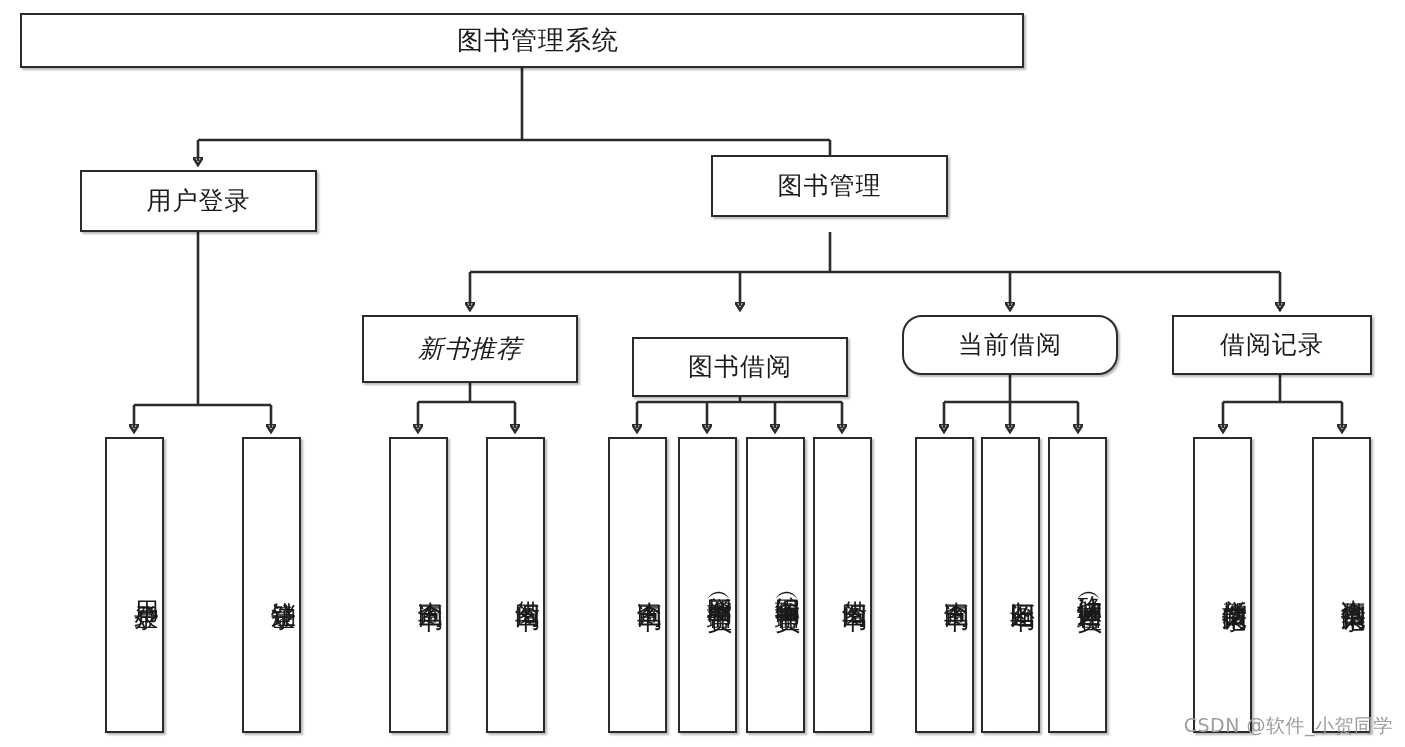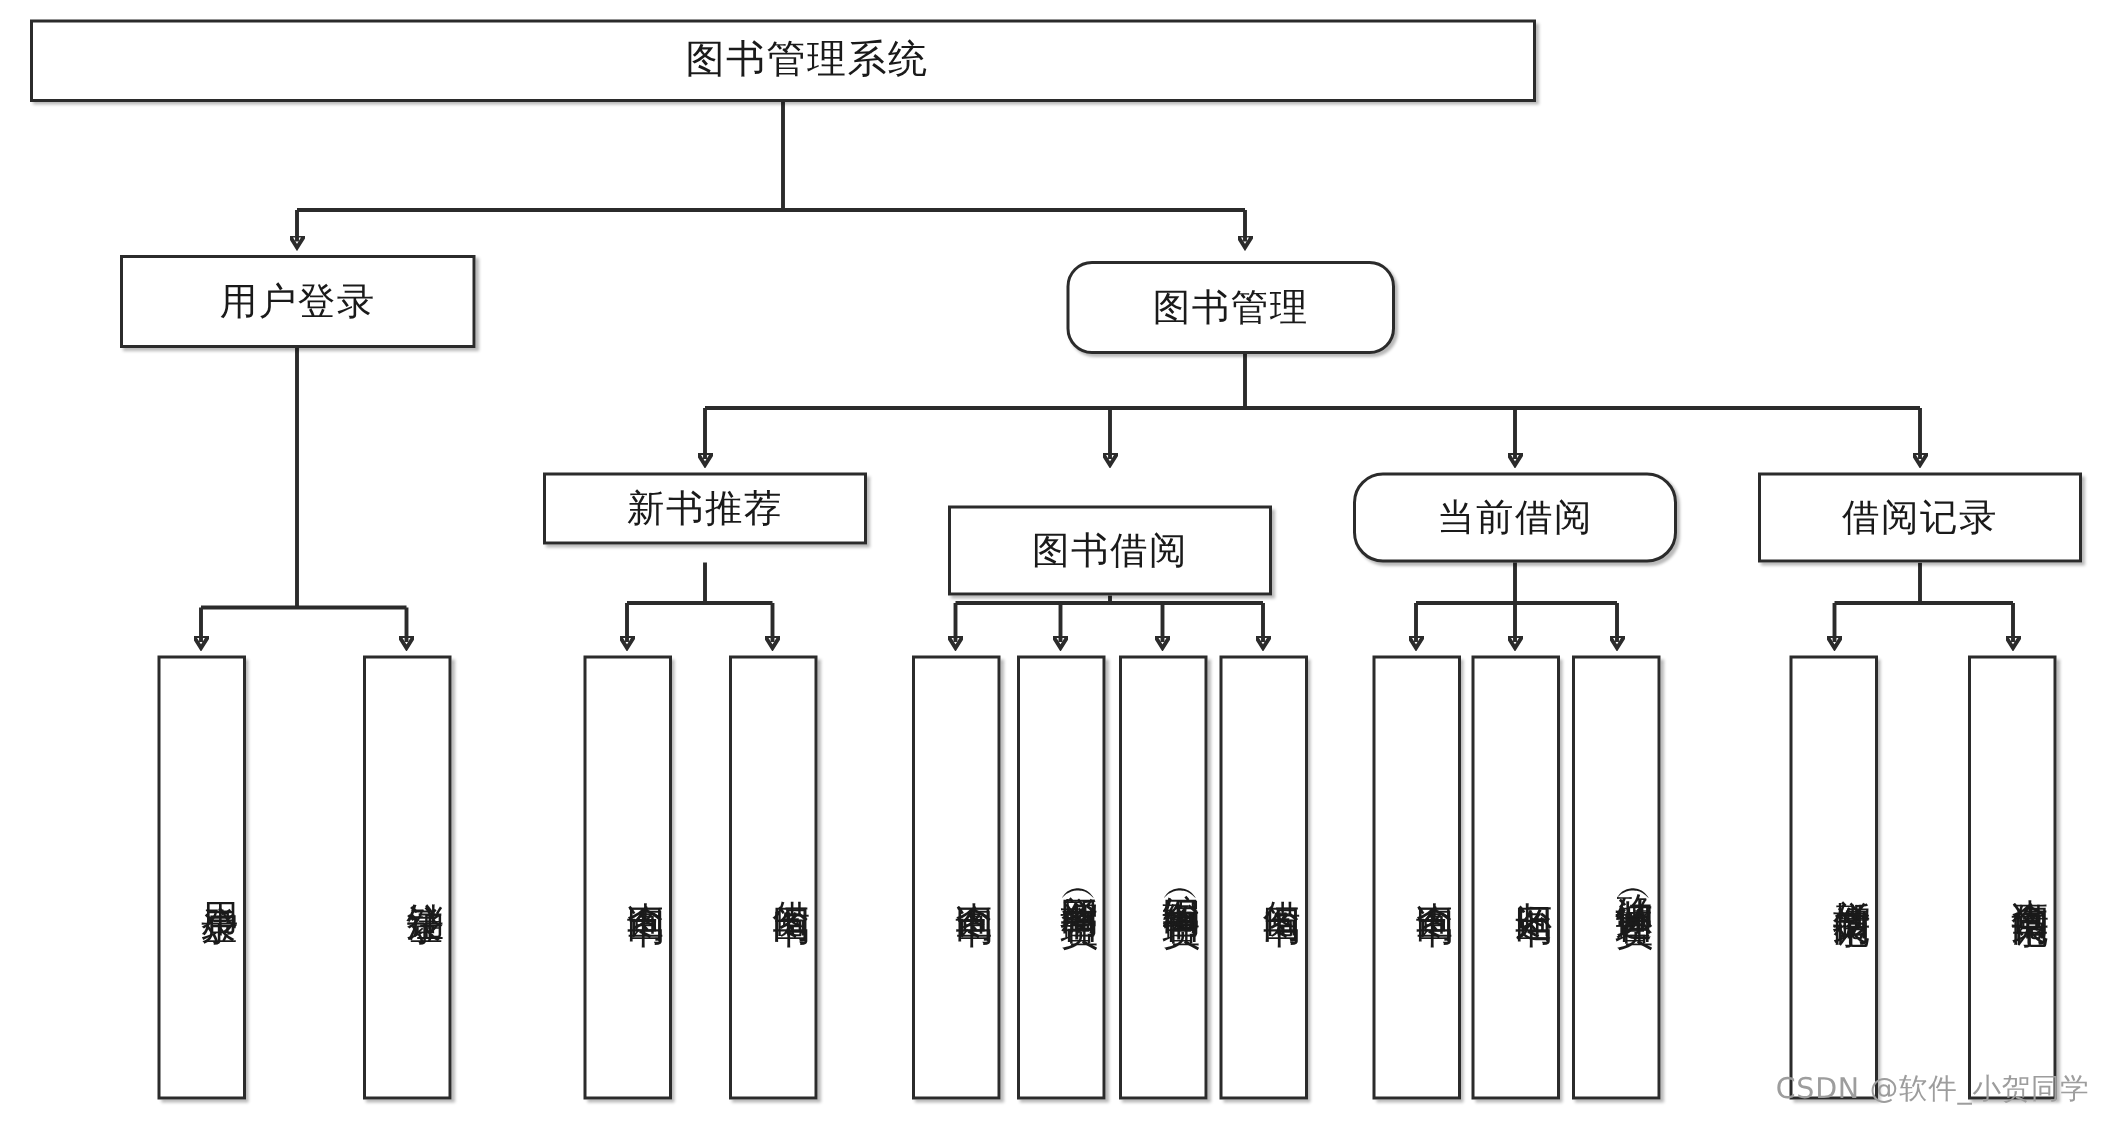--- a/index.html
+++ b/index.html
@@ -116,34 +116,34 @@
     <path d="M1342,402 L1342,428" marker-end="url(#arrow)"></path>
   </svg>
 
   <div class="node horizontal root" style="left:20px;top:13px;width:1004px;height:55px;">
     <span>图书管理系统</span>
   </div>
 
   <div class="node horizontal" style="left:80px;top:170px;width:237px;height:62px;">
     <span>用户登录</span>
   </div>
-  <div class="node horizontal" style="left:711px;top:174px;width:219px;height:62px;border-radius:17px;">
+  <div class="node horizontal" style="left:711px;top:155px;width:237px;height:62px;">
     <span>图书管理</span>
   </div>
 
-  <div class="node horizontal" style="left:362px;top:315px;width:216px;height:48px;">
+  <div class="node horizontal" style="left:362px;top:315px;width:216px;height:68px;font-style:italic;">
     <span>新书推荐</span>
   </div>
   <div class="node horizontal" style="left:632px;top:315px;width:216px;height:60px;margin-top:22px;">
     <span>图书借阅</span>
   </div>
   <div class="node horizontal" style="left:902px;top:315px;width:216px;height:60px;border-radius:20px;">
     <span>当前借阅</span>
   </div>
-  <div class="node horizontal" style="left:1172px;top:315px;width:216px;height:60px;">
+  <div class="node horizontal" style="left:1172px;top:315px;width:200px;height:60px;">
     <span>借阅记录</span>
   </div>
 
   <div class="node vertical" style="left:105px;top:437px;width:59px;height:296px;">
     <span>用户登录</span>
   </div>
   <div class="node vertical" style="left:242px;top:437px;width:59px;height:296px;">
     <span>注销登录</span>
   </div>
 

